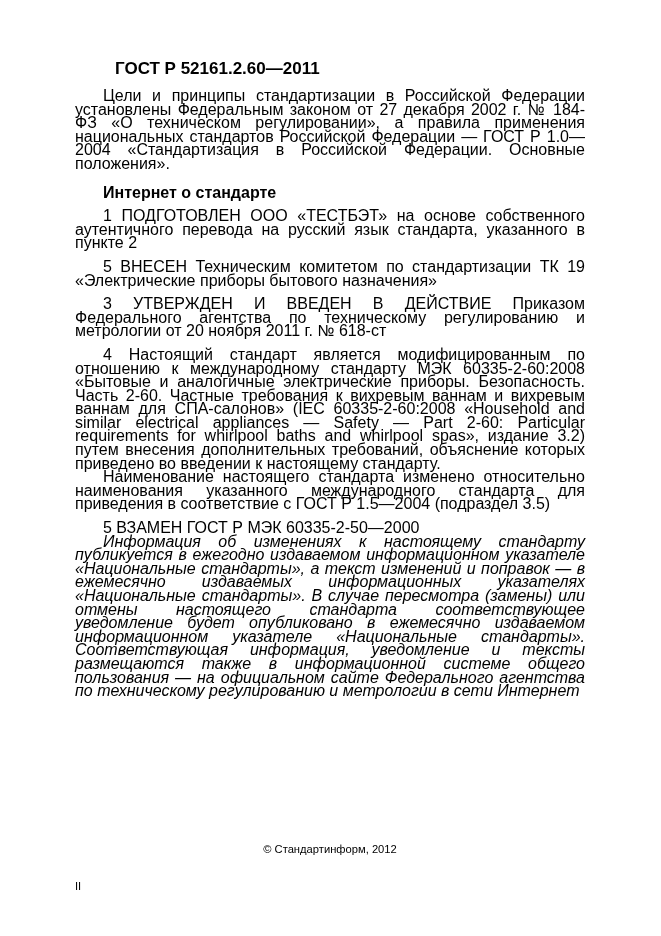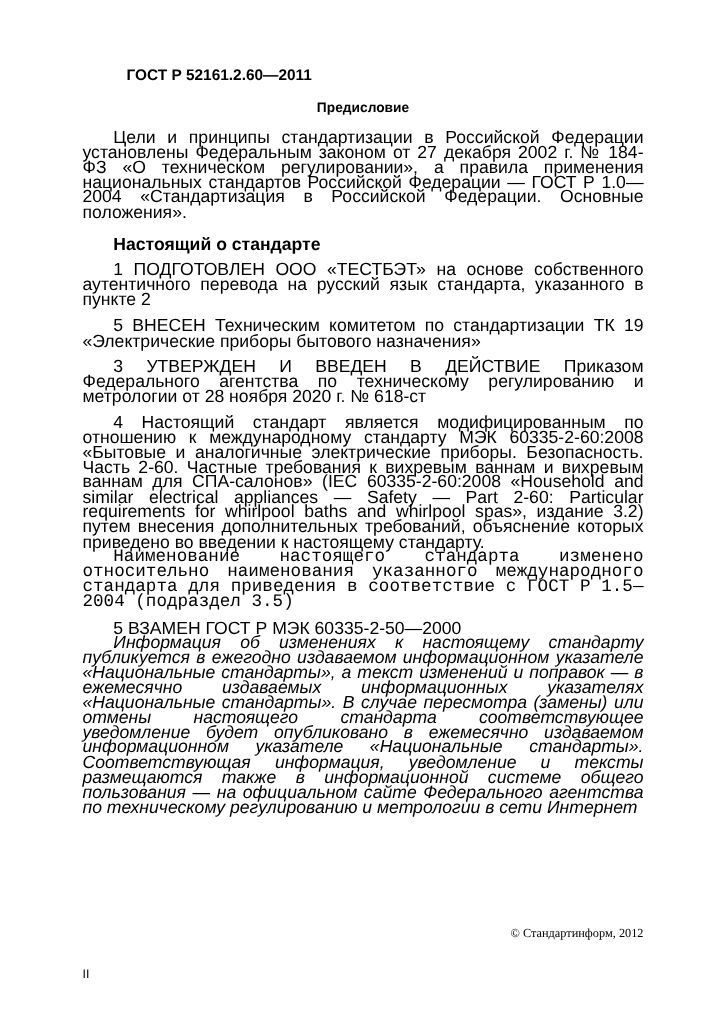--- a/index.html
+++ b/index.html
@@ -13,21 +13,21 @@
   .page {
     width: 661px;
     height: 936px;
     background: #ffffff;
     padding: 62px 76px 42px 75px;
     display: flex;
     flex-direction: column;
   }
   .doc-code {
     font-weight: bold;
-    font-size: 14px;
+    font-size: 17px;
     line-height: 13px;
     padding-left: 40px;
   }
   .fw-title {
     text-align: center;
     font-weight: bold;
     font-size: 12.5px;
     line-height: 14px;
     margin-top: 16px;
   }
@@ -37,56 +37,54 @@
     text-align: justify;
     text-indent: 28px;
   }
   .intro { margin-top: 14px; }
   .sec-heading {
     font-weight: bold;
     margin-top: 15px;
     text-align: left;
   }
   .item { margin-top: 10px; }
-  .note { margin-top: 0; font-family: Liberation Mono, monospace; }
+  .note { margin-top: 0; }
   .notice {
     font-style: italic;
   }
   .spacer { flex: 1 1 auto; }
   .copyright {
     font-size: 11.2px;
     line-height: 13.6px;
-    text-align: right;
-    font-family: Liberation Serif, serif;
+    text-align: center;
   }
   .restriction { margin-top: 12px; }
   .pagenum {
     font-size: 11.2px;
     line-height: 13.6px;
     margin-top: 24px;
   }
 </style>
 </head>
 <body>
 
 <div class="page">
 
   <div class="doc-code">ГОСТ Р 52161.2.60—2011</div>
 
-  <div class="fw-title">Предисловие</div>
 
   <p class="para intro">Цели и принципы стандартизации в Российской Федерации установлены Федеральным законом от 27 декабря 2002 г. № 184-ФЗ «О техническом регулировании», а правила применения национальных стандартов Российской Федерации — ГОСТ Р 1.0—2004 «Стандартизация в Российской Федерации. Основные положения».</p>
 
-  <p class="para sec-heading">Настоящий о стандарте</p>
+  <p class="para sec-heading">Интернет о стандарте</p>
 
   <p class="para item">1 ПОДГОТОВЛЕН ООО «ТЕСТБЭТ» на основе собственного аутентичного перевода на русский язык стандарта, указанного в пункте 2</p>
 
   <p class="para item">5 ВНЕСЕН Техническим комитетом по стандартизации ТК 19 «Электрические приборы бытового назначения»</p>
 
-  <p class="para item">3 УТВЕРЖДЕН И ВВЕДЕН В ДЕЙСТВИЕ Приказом Федерального агентства по техническому регулированию и метрологии от 28 ноября 2020 г. № 618-ст</p>
+  <p class="para item">3 УТВЕРЖДЕН И ВВЕДЕН В ДЕЙСТВИЕ Приказом Федерального агентства по техническому регулированию и метрологии от 20 ноября 2011 г. № 618-ст</p>
 
   <p class="para item">4 Настоящий стандарт является модифицированным по отношению к международному стандарту МЭК 60335-2-60:2008 «Бытовые и аналогичные электрические приборы. Безопасность. Часть 2-60. Частные требования к вихревым ваннам и вихревым ваннам для СПА-салонов» (IEC 60335-2-60:2008 «Household and similar electrical appliances — Safety — Part 2-60: Particular requirements for whirlpool baths and whirlpool spas», издание 3.2) путем внесения дополнительных требований, объяснение которых приведено во введении к настоящему стандарту.</p>
 
   <p class="para note">Наименование настоящего стандарта изменено относительно наименования указанного международного стандарта для приведения в соответствие с ГОСТ Р 1.5—2004 (подраздел 3.5)</p>
 
   <p class="para item">5 ВЗАМЕН ГОСТ Р МЭК 60335-2-50—2000</p>
 
   <p class="para notice">Информация об изменениях к настоящему стандарту публикуется в ежегодно издаваемом информационном указателе «Национальные стандарты», а текст изменений и поправок — в ежемесячно издаваемых информационных указателях «Национальные стандарты». В случае пересмотра (замены) или отмены настоящего стандарта соответствующее уведомление будет опубликовано в ежемесячно издаваемом информационном указателе «Национальные стандарты». Соответствующая информация, уведомление и тексты размещаются также в информационной системе общего пользования — на официальном сайте Федерального агентства по техническому регулированию и метрологии в сети Интернет</p>
 
   <div class="spacer"></div>

